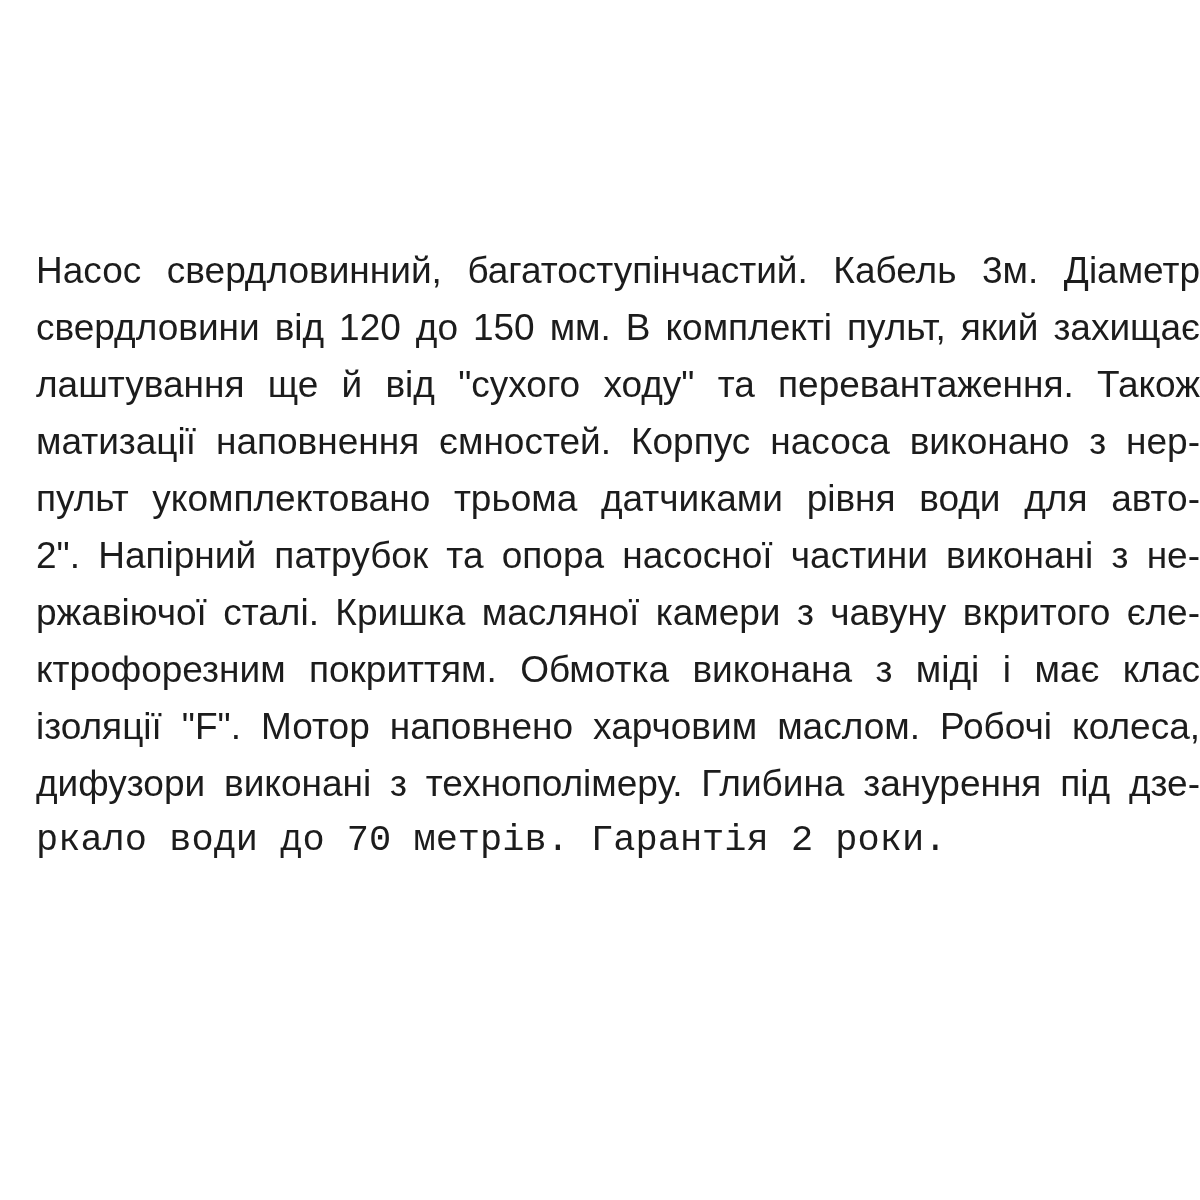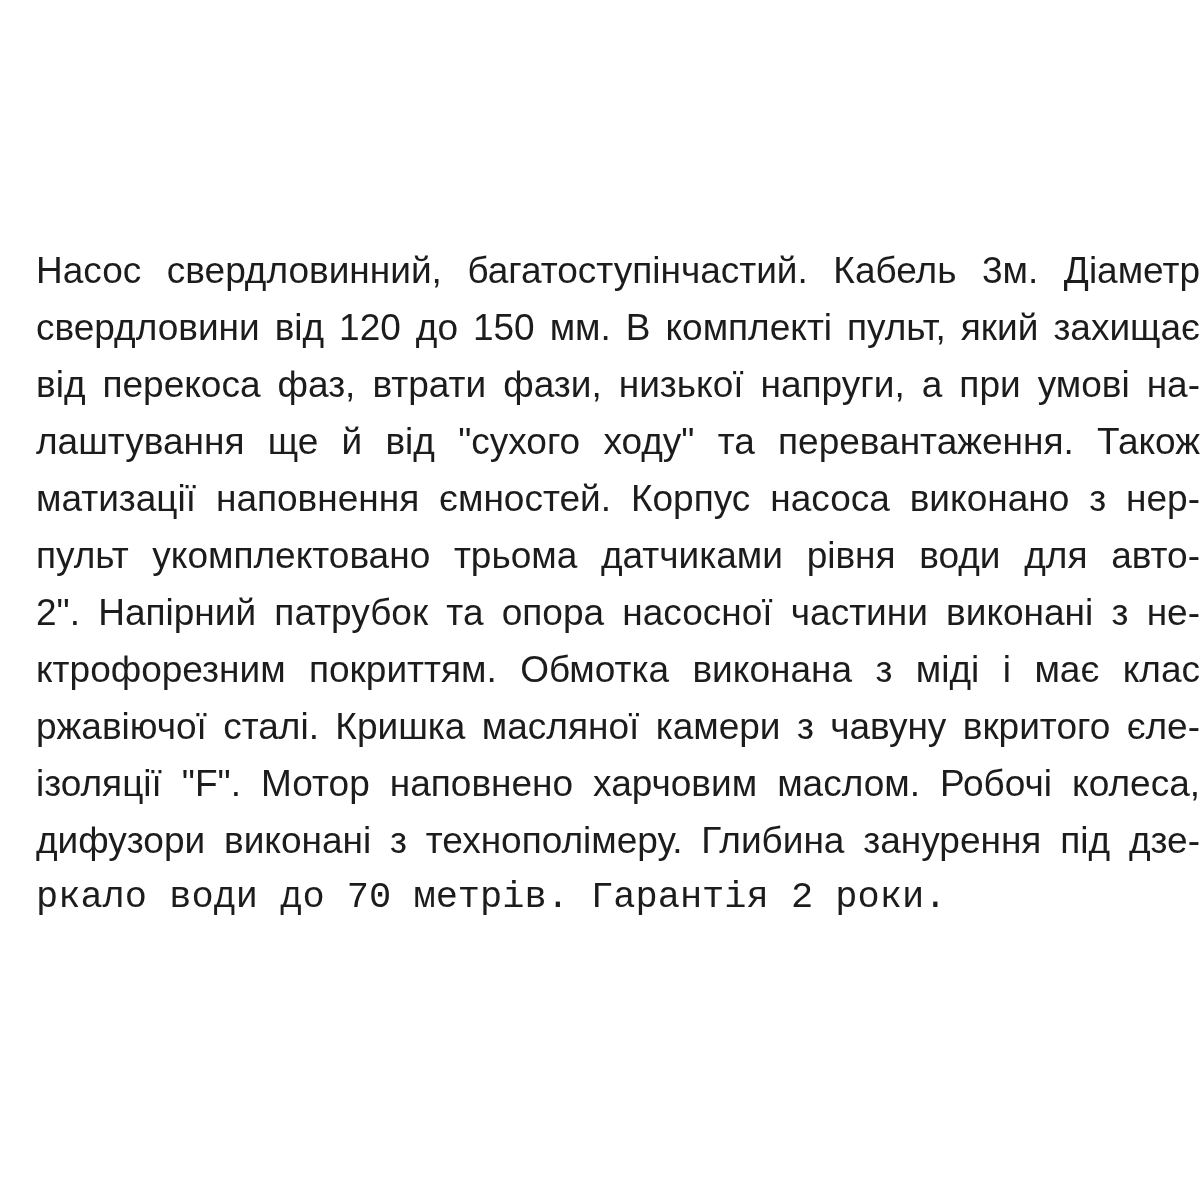--- a/index.html
+++ b/index.html
@@ -37,24 +37,23 @@
     font-family: Liberation Mono, monospace;
   }
 </style>
 </head>
 <body>
 
 <div class="page">
   <div class="textblock">
     <div class="line">Насос свердловинний, багатоступінчастий. Кабель 3м. Діаметр</div>
     <div class="line">свердловини від 120 до 150 мм. В комплекті пульт, який захищає</div>
-    <div class="line">від перекоса фаз, втрати фази, низької напруги, а при умові на-</div>
     <div class="line">лаштування ще й від "сухого ходу" та перевантаження. Також</div>
     <div class="line">матизації наповнення ємностей. Корпус насоса виконано з нер-</div>
     <div class="line">пульт укомплектовано трьома датчиками рівня води для авто-</div>
     <div class="line">2". Напірний патрубок та опора насосної частини виконані з не-</div>
+    <div class="line">ржавіючої сталі. Кришка масляної камери з чавуну вкритого єле-</div>
     <div class="line">ктрофорезним покриттям. Обмотка виконана з міді і має клас</div>
-    <div class="line">ржавіючої сталі. Кришка масляної камери з чавуну вкритого єле-</div>
     <div class="line">ізоляції "F". Мотор наповнено харчовим маслом. Робочі колеса,</div>
     <div class="line">дифузори виконані з технополімеру. Глибина занурення під дзе-</div>
     <div class="line last">ркало води до 70 метрів. Гарантія 2 роки.</div>
   </div>
 </div>
 
 </body></html>

